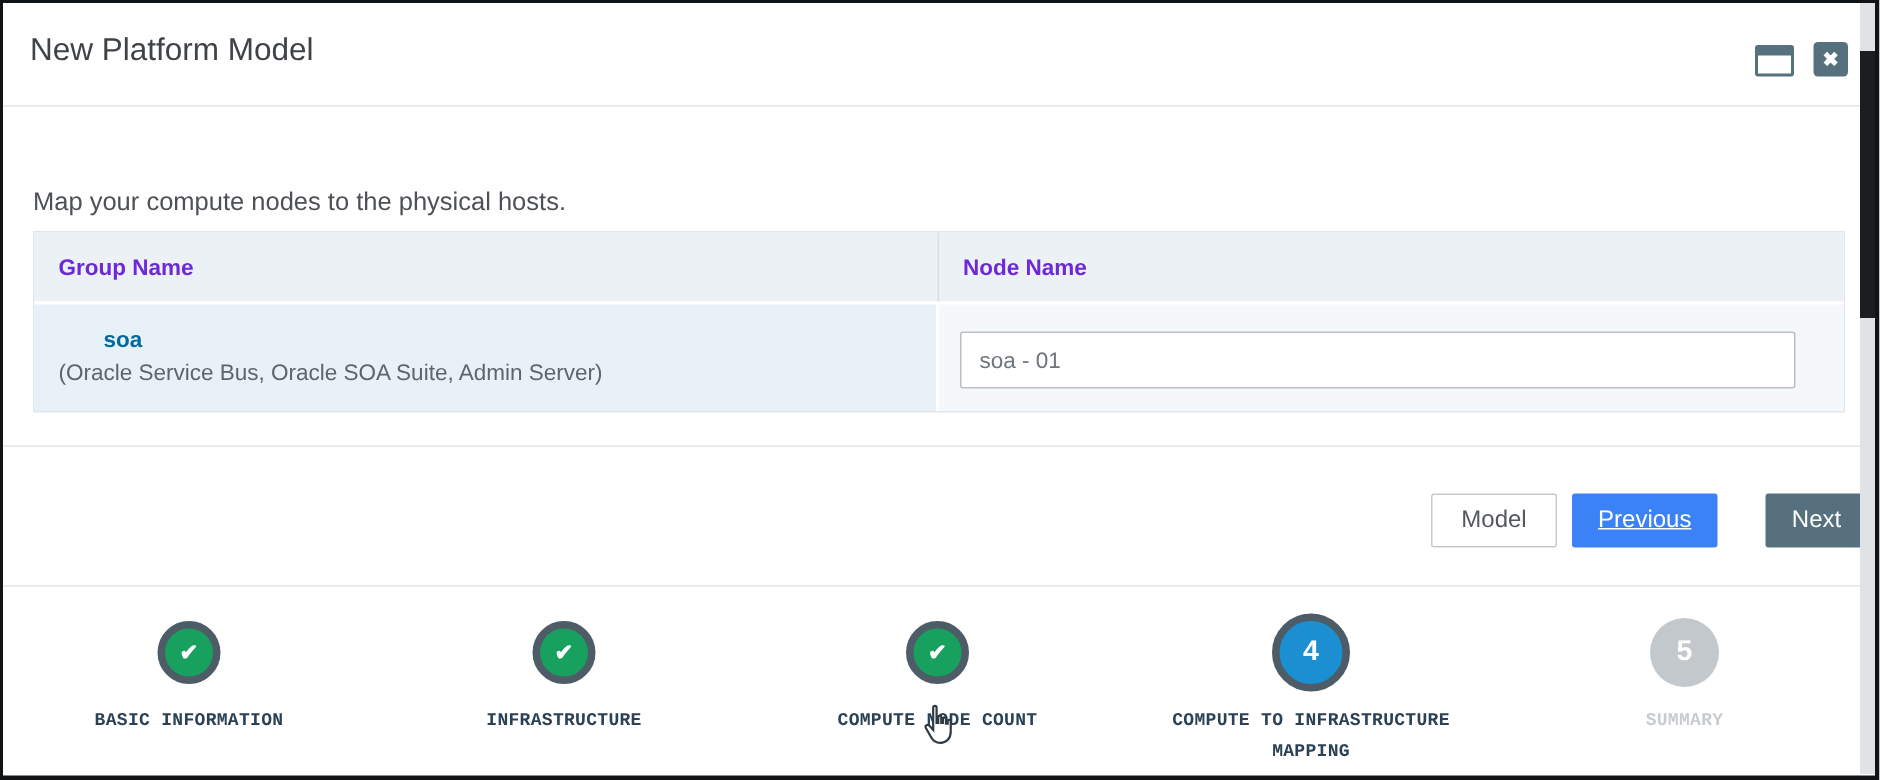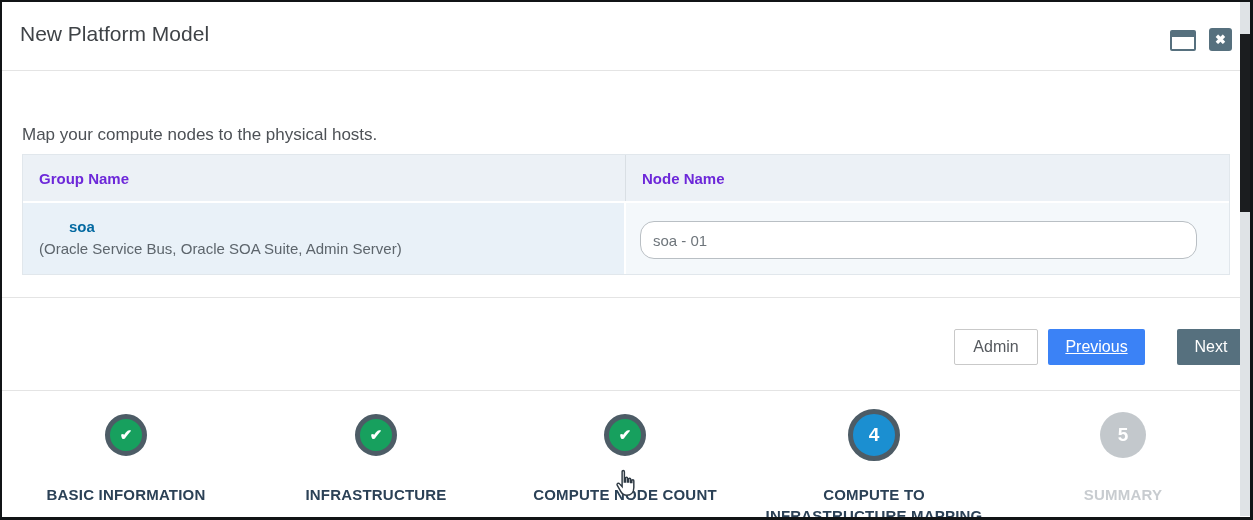--- a/index.html
+++ b/index.html
@@ -40,21 +40,21 @@
   .th-node  { flex:1; }
   .trow { display:flex; border-top:2px solid #ffffff; height:73px; }
   .td-group {
     width:603px; background:#e9f1f8; padding:13px 16px 0 16px; border-right:2px solid #ffffff;
   }
   .td-node { flex:1; background:#f4f8fb; position:relative; }
   .group-name { font-size:15px; font-weight:bold; color:#0369a1; line-height:22px;margin-left:30px; }
   .group-detail { font-size:15px; color:#5d656c; line-height:22px; }
   .node-input {
     position:absolute; left:14px; top:18px; width:557px; height:38px;
-    border:1px solid #b9bfc4; border-radius:14px; background:#fff;
+    border:1px solid #b9bfc4; border-radius:2px; background:#fff;
     font-family:"Liberation Sans", sans-serif; font-size:15px; color:#6e757b; padding:0 12px;
   }
 
   
   .btn {
     position:absolute; top:327px; height:36px; border-radius:2px; font-size:16px;
     display:flex; align-items:center; justify-content:center; cursor:pointer;
     font-family:"Liberation Sans", sans-serif;
   }
   .btn-cancel { left:952px; width:84px; background:#fff; border:1px solid #c9c9c9; color:#55595e; }
@@ -74,23 +74,24 @@
   }
   .circle-active {
     top:17px; width:52px; height:52px; background:#1b8fd1; border:5px solid #4d5c66;
     color:#fff; font-size:19px; font-weight:bold;
   }
   .circle-upcoming {
     top:20px; width:46px; height:46px; background:#c3c8cc; border:none;
     color:#fff; font-size:19px; font-weight:bold;
   }
   .step-label {
-    position:absolute; top:92px; left:50%; transform:translateX(-50%); width:230px;
-    font-size:15px; font-weight:bold; color:#2b4156; line-height:21px; letter-spacing:0.2px;
+    position:absolute; top:78px; left:50%; transform:translateX(-50%); width:230px;
+    font-size:12px; font-weight:bold; color:#2b4156; line-height:21px; letter-spacing:0.2px;
     cursor:pointer;
+    font-family:Liberation Mono, monospace;
   }
   .step-label.muted { color:#c8ccd0; }
   .s1 { left:4px; }   .s2 { left:254px; } .s3 { left:503px; }
   .s4 { left:752px; } .s5 { left:1001px; }
 
   
   .scrollbar {
     position:absolute; right:0px; top:0; width:10px; height:514px; background:#dfe3e6;
   }
   .scroll-thumb { position:absolute; left:0; top:32px; width:10px; height:178px; background:#1b1d1f; }
@@ -121,21 +122,21 @@
         <div class="group-detail">(Oracle Service Bus, Oracle SOA Suite, Admin Server)</div>
       </div>
       <div class="td-node">
         <input class="node-input" type="text" value="soa - 01" style="">
       </div>
     </div>
   </div>
 
   <div class="divider div-2"></div>
 
-  <button class="btn btn-cancel">Admin</button>
+  <button class="btn btn-cancel">Model</button>
   <button class="btn btn-prev">Previous</button>
   <button class="btn btn-next">Next</button>
 
   <div class="divider div-3"></div>
 
   <div class="stepper">
 
     <div class="step s1">
       <div class="circle circle-done">✔</div>
       <div class="step-label">BASIC INFORMATION</div>

